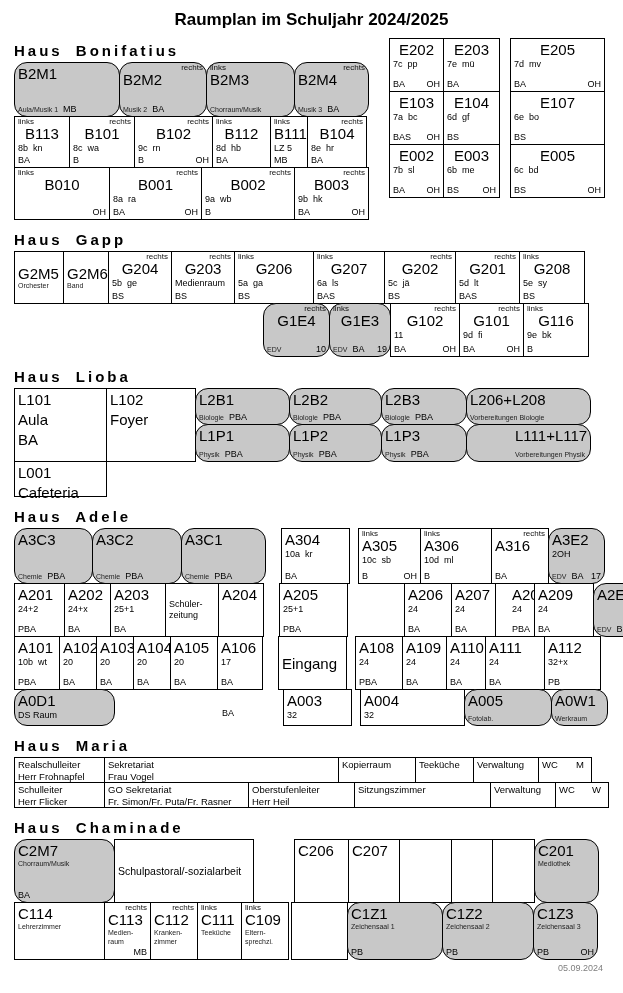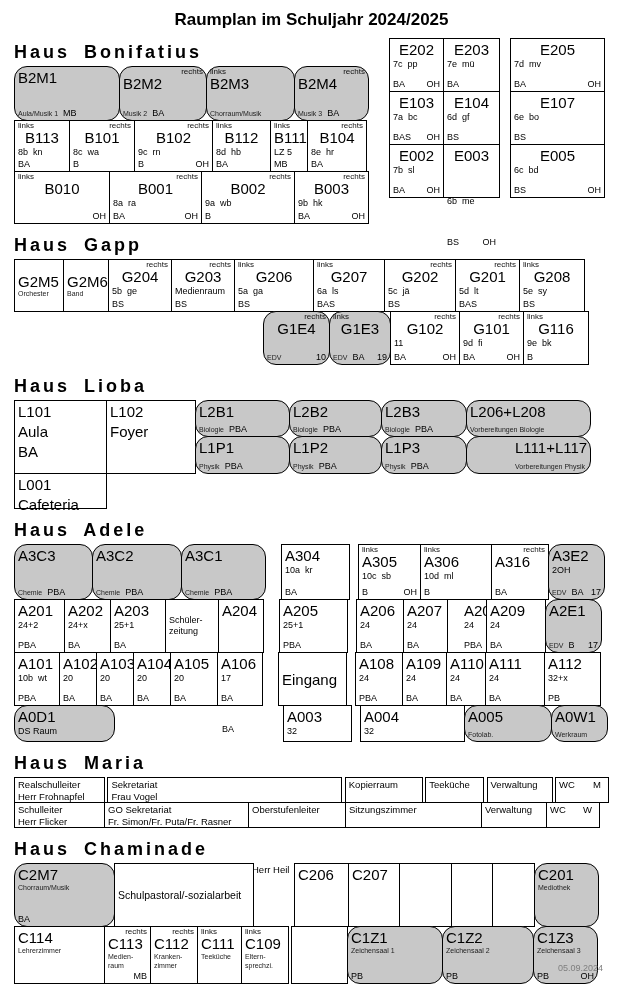--- a/index.html
+++ b/index.html
@@ -1,19 +1,19 @@
 <!DOCTYPE html>
 <html><head>
 <meta charset="utf-8">
 <style>
   html,body{margin:0;padding:0;background:#fff;}
   body{font-family:"Liberation Sans","DejaVu Sans",sans-serif;color:#000;}
   .page{width:623px;height:993px;position:relative;box-sizing:border-box;padding:8px 14px;background:#fff;overflow:hidden;}
   .title{font-size:17px;font-weight:700;text-align:center;margin:2px 0 8px;}
-  .sec-title{font-size:18px;font-weight:700;letter-spacing:3px;word-spacing:6px;margin:11px 0 3px;}
+  .sec-title{font-size:15px;font-weight:700;letter-spacing:3px;word-spacing:6px;margin:11px 0 3px;}
   .toprow{display:flex;gap:20px;align-items:flex-start;}
   .toprow .sec-title{margin-top:4px;}
   .row{display:flex;align-items:stretch;}
   .row + .row{margin-top:-1px;}
   .cell{position:relative;box-sizing:border-box;border:1px solid #000;background:#fff;display:flex;flex-direction:column;padding:1px 3px 2px;flex:0 0 auto;}
   .cell + .cell{margin-left:-1px;}
   .stack{display:flex;flex-direction:column;flex:0 0 auto;margin-left:-1px;}
   .spacer{flex:0 0 auto;}
   .gray{background:#c8c8c8;border-radius:13px;}
   .tag{position:absolute;top:1px;font-size:8px;line-height:1;color:#111;}
@@ -259,21 +259,21 @@
             <div class="cell center" style="width: 55px;">
               <div class="room">E002</div>
               <div class="mid">7b  sl</div>
               <div class="bottom">
                 <div class="bgroup">
                   <span class="bl">BA</span>
                 </div>
                 <span class="br">OH</span>
               </div>
             </div>
-            <div class="cell center" style="width: 57px; gap: 31px;">
+            <div class="cell center" style="width: 57px;">
               <div class="room">E003</div>
               <div class="mid">6b  me</div>
               <div class="bottom">
                 <div class="bgroup">
                   <span class="bl">BS</span>
                 </div>
                 <span class="br">OH</span>
               </div>
             </div>
             <div class="spacer" style="width: 10px;"></div>
@@ -659,21 +659,21 @@
           <div class="cell" style="width: 69px;">
             <div class="room">A205</div>
             <div class="mid">25+1</div>
             <div class="bottom">
               <div class="bgroup">
                 <span class="bl">PBA</span>
               </div>
             </div>
           </div>
           <div class="spacer" style="width: 8px;"></div>
-          <div class="cell" style="width: 48px;">
+          <div class="cell" style="width: 48px; margin-left: 48px;">
             <div class="room">A206</div>
             <div class="mid">24</div>
             <div class="bottom">
               <div class="bgroup">
                 <span class="bl">BA</span>
               </div>
             </div>
           </div>
           <div class="cell" style="width: 45px;">
             <div class="room">A207</div>
@@ -849,21 +849,21 @@
                 <span class="cap">Werkraum</span>
               </div>
             </div>
           </div>
         </div>
       </div>
     </div>
   <div class="sec sec-maria">
       <div class="sec-title">Haus Maria</div>
       <div class="block">
-        <div class="row" style="height: 26px; justify-content: space-between;">
+        <div class="row" style="height: 26px;">
           <div class="cell" style="width: 91px;">
             <div class="mid">Realschulleiter</div>
             <div class="mid">Herr Frohnapfel</div>
           </div>
           <div class="cell" style="width: 235px;">
             <div class="mid">Sekretariat</div>
             <div class="mid">Frau Vogel</div>
           </div>
           <div class="cell" style="width: 78px;">
             <div class="mid">Kopierraum</div>
@@ -880,21 +880,21 @@
         </div>
         <div class="row" style="height: 26px;">
           <div class="cell" style="width: 91px;">
             <div class="mid">Schulleiter</div>
             <div class="mid">Herr Flicker</div>
           </div>
           <div class="cell" style="width: 145px;">
             <div class="mid">GO Sekretariat</div>
             <div class="mid">Fr. Simon/Fr. Puta/Fr. Rasner</div>
           </div>
-          <div class="cell" style="width: 98px; gap: 48px;">
+          <div class="cell" style="width: 107px;">
             <div class="mid">Oberstufenleiter</div>
             <div class="mid">Herr Heil</div>
           </div>
           <div class="cell" style="width: 137px;">
             <div class="mid">Sitzungszimmer</div>
           </div>
           <div class="cell" style="width: 66px;">
             <div class="mid">Verwaltung</div>
           </div>
           <div class="cell" style="width: 54px;">

